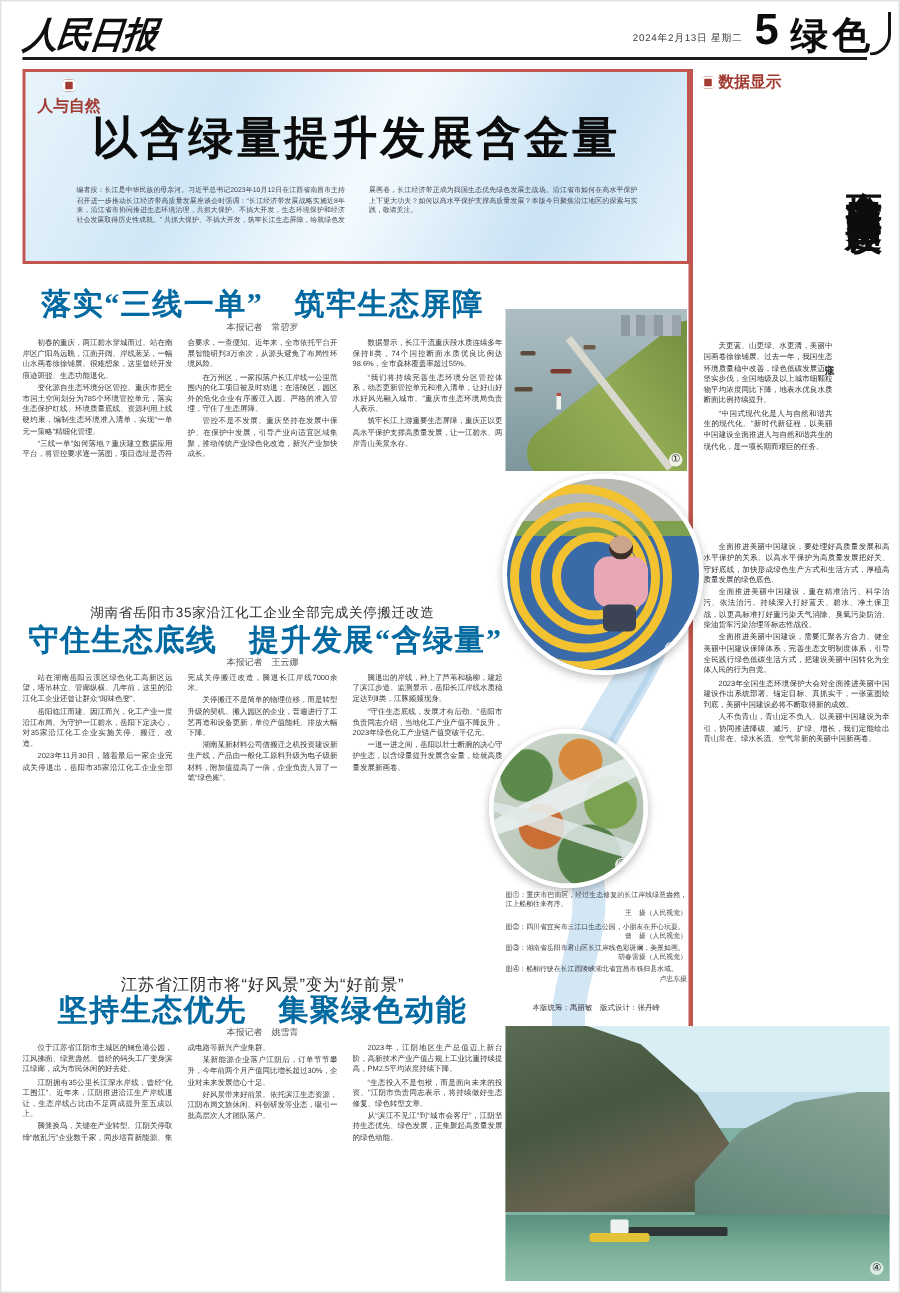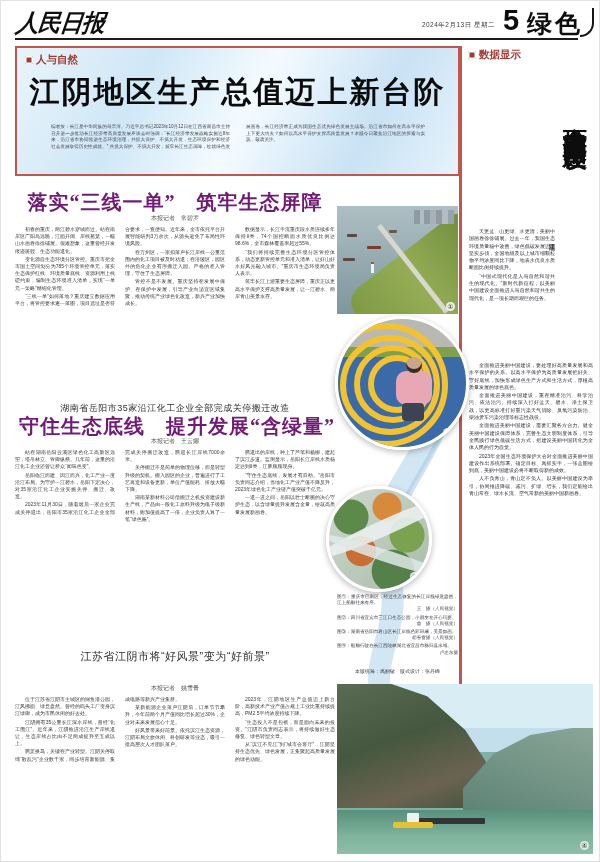--- a/index.html
+++ b/index.html
@@ -15,32 +15,32 @@
   .pageno{left:503px;top:4px;font-size:29px;font-weight:bold;color:#0d0d0d;}
   .secname{left:527px;top:7px;font-size:25px;font-weight:900;color:#0d0d0d;letter-spacing:3px;}
   .bracket{left:580px;top:8px;width:12px;height:27px;border-right:2.5px solid #141414;
            border-bottom:2.5px solid #141414;border-radius:0 0 14px 0;}
   .headrule{left:15px;top:38px;width:563px;height:2px;background:#1b1b1b;}
   
   .feature{left:15px;top:46px;width:441px;height:126px;border:2px solid #c0564e;
            background:linear-gradient(118deg,#e9f4fb 0%,#cfe7f6 28%,#f4fbff 52%,#c9e2f4 78%,#e6f3fb 100%);}
   .collabel{display:flex;align-items:center;gap:3px;font-size:10.5px;font-weight:bold;color:#a13a30;}
   .collabel .sq{width:8px;height:8px;background:#a13a30;border-radius:2px;box-shadow:0 0 0 1.5px #fff inset;}
-  .f-label{left:8px;top:5px;}
+  .f-label{left:8px;top:5px;flex-direction:column;}
   .f-kicker{left:0;top:9px;width:100%;text-align:center;font-size:10.5px;color:#8c4a3f;letter-spacing:1px;}
   .f-headline{left:0;top:24px;width:100%;text-align:center;font-size:30px;font-weight:900;
               color:#0c0c0c;letter-spacing:2px;}
   .f-note{left:34px;top:76px;width:374px;height:46px;font-size:4.6px;line-height:6.6px;color:#44444e;
           column-count:2;column-gap:16px;text-align:justify;}
   
   .reddiv{left:459px;top:46px;width:3px;height:638px;background:#c0564e;}
   
   .kicker{width:320px;left:15px;text-align:center;font-size:9.5px;color:#2e2e2e;letter-spacing:.5px;}
   .headline{width:320px;left:15px;text-align:center;font-family:"Liberation Serif",serif;
-            font-weight:900;font-size:20px;color:#701a75;letter-spacing:1px;}
+            font-weight:900;font-size:20px;color:#0369a1;letter-spacing:1px;}
   .byline{width:320px;left:15px;text-align:center;font-size:6px;color:#555;}
   .bodytext{left:15px;width:320px;column-count:3;column-gap:10px;font-size:5px;
             line-height:7.2px;color:#38383d;text-align:justify;}
   .bodytext p{margin:0 0 1px;text-indent:2em;}
   
   .o-label{left:468px;top:48px;}
   .o-intro{left:469px;top:70px;width:88px;font-size:8px;line-height:15px;font-weight:bold;
            color:#8a564c;text-align:justify;}
   .o-vtitle{left:559px;top:108px;height:260px;writing-mode:vertical-rl;text-orientation:upright;
             font-size:24px;font-weight:900;color:#0d0d0d;letter-spacing:2px;}
@@ -114,21 +114,21 @@
   <div class="abs pageno">5</div>
   <div class="abs secname">绿色</div>
   <div class="abs bracket"></div>
   <div class="abs headrule"></div>
 
   <div class="abs feature">
     <div class="abs f-label collabel">
       <span class="sq"></span>
       <span>人与自然</span>
     </div>
-    <div class="abs f-headline">江阴地区生产总值迈上新台阶</div>
+    <div class="abs f-headline">以含绿量提升发展含金量</div>
     <div class="abs f-note">
       <span>编者按：长江是中华民族的母亲河。习近平总书记2023年10月12日在江西省南昌市主持召开进一步推动长江经济带高质量发展座谈会时强调：“长江经济带发展战略实施近8年来，沿江省市协同推进生态环境治理，共抓大保护、不搞大开发，生态环境保护和经济社会发展取得历史性成就。”</span>
       <span>共抓大保护、不搞大开发，筑牢长江生态屏障，绘就绿色发展画卷，长江经济带正成为我国生态优先绿色发展主战场。沿江省市如何在高水平保护上下更大功夫？如何以高水平保护支撑高质量发展？本版今日聚焦沿江地区的探索与实践，敬请关注。</span>
     </div>
   </div>
 
   <div class="abs reddiv"></div>
 
   <div class="abs headline" style="top:189px;">落实“三线一单”　筑牢生态屏障</div>
   <div class="abs byline" style="top:214px;">本报记者　常碧罗</div>
@@ -151,20 +151,21 @@
     <p>岳阳临江而建、因江而兴，化工产业一度沿江布局。为守护一江碧水，岳阳下定决心，对35家沿江化工企业实施关停、搬迁、改造。</p>
     <p>2023年11月30日，随着最后一家企业完成关停退出，岳阳市35家沿江化工企业全部完成关停搬迁改造，腾退长江岸线7000余米。</p>
     <p>关停搬迁不是简单的物理位移，而是转型升级的契机。搬入园区的企业，普遍进行了工艺再造和设备更新，单位产值能耗、排放大幅下降。</p>
     <p>湖南某新材料公司借搬迁之机投资建设新生产线，产品由一般化工原料升级为电子级新材料，附加值提高了一倍，企业负责人算了一笔“绿色账”。</p>
     <p>腾退出的岸线，种上了芦苇和杨柳，建起了滨江步道。监测显示，岳阳长江岸线水质稳定达到Ⅱ类，江豚频频现身。</p>
     <p>“守住生态底线，发展才有后劲。”岳阳市负责同志介绍，当地化工产业产值不降反升，2023年绿色化工产业链产值突破千亿元。</p>
     <p>一退一进之间，岳阳以壮士断腕的决心守护生态，以含绿量提升发展含金量，绘就高质量发展新画卷。</p>
   </div>
 
   <div class="abs kicker" style="top:649px;font-size:11px;">江苏省江阴市将“好风景”变为“好前景”</div>
+  <div class="abs headline" style="top:660px;">坚持生态优先　集聚绿色动能</div>
   <div class="abs byline" style="top:684px;">本报记者　姚雪青</div>
   <div class="abs bodytext" style="top:696px;height:160px;">
     <p>位于江苏省江阴市主城区的鲥鱼港公园，江风拂面、绿意盎然。曾经的码头工厂变身滨江绿廊，成为市民休闲的好去处。</p>
     <p>江阴拥有35公里长江深水岸线，曾经“化工围江”。近年来，江阴推进沿江生产岸线退让，生态岸线占比由不足两成提升至五成以上。</p>
     <p>腾笼换鸟，关键在产业转型。江阴关停取缔“散乱污”企业数千家，同步培育新能源、集成电路等新兴产业集群。</p>
     <p>某新能源企业落户江阴后，订单节节攀升，今年前两个月产值同比增长超过30%，企业对未来发展信心十足。</p>
     <p>好风景带来好前景。依托滨江生态资源，江阴布局文旅休闲、科创研发等业态，吸引一批高层次人才团队落户。</p>
     <p>2023年，江阴地区生产总值迈上新台阶，高新技术产业产值占规上工业比重持续提高，PM2.5平均浓度持续下降。</p>
     <p>“生态投入不是包袱，而是面向未来的投资。”江阴市负责同志表示，将持续做好生态修复、绿色转型文章。</p>
     <p>从“滨江不见江”到“城市会客厅”，江阴坚持生态优先、绿色发展，正集聚起高质量发展的绿色动能。</p>

